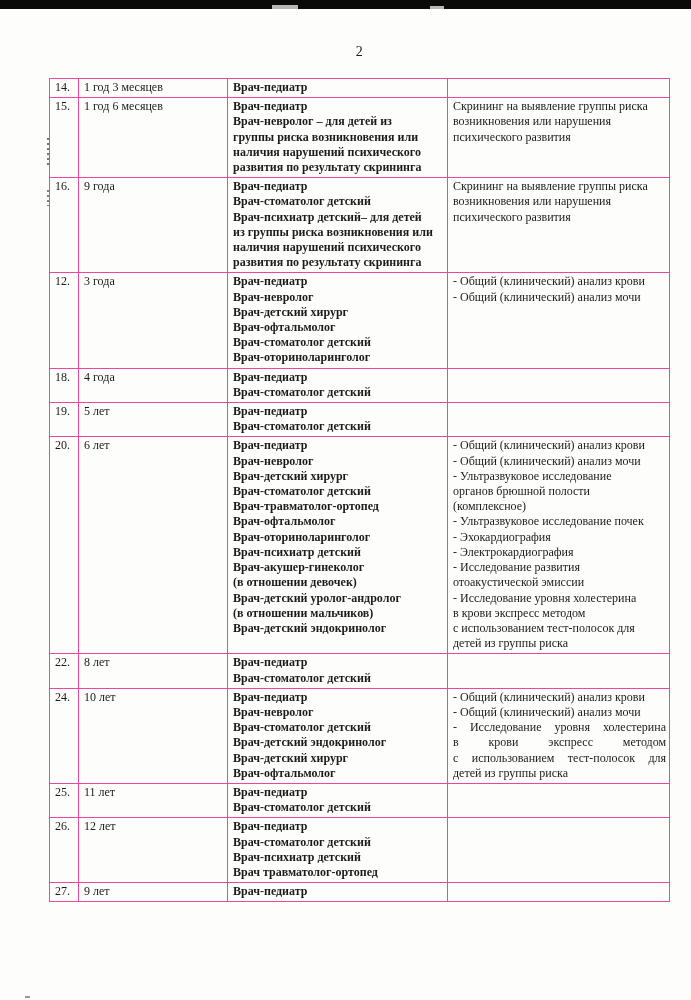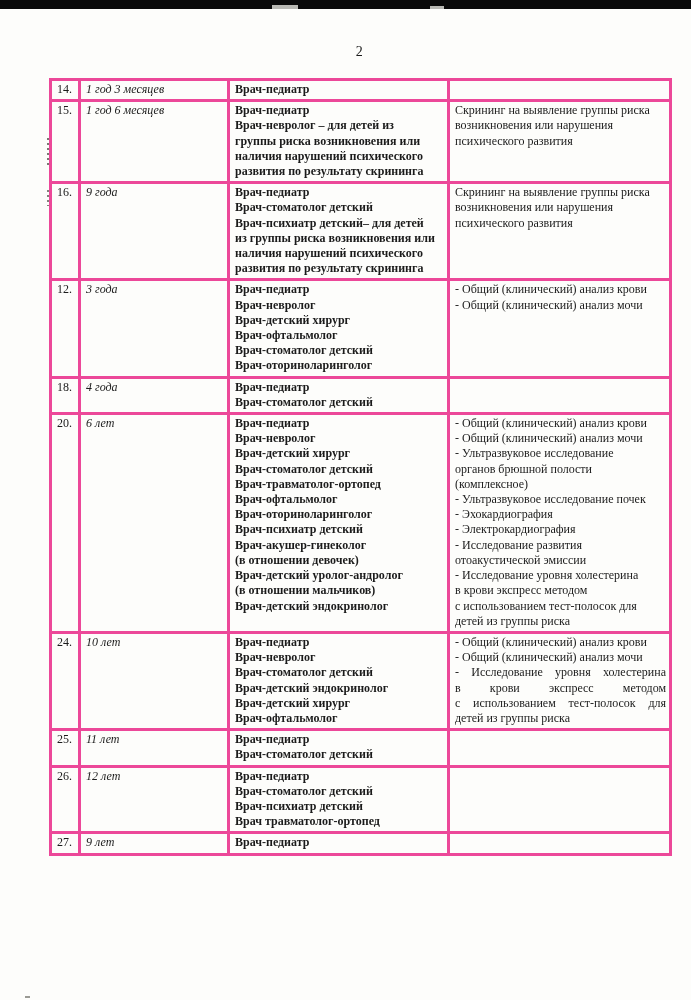--- a/index.html
+++ b/index.html
@@ -49,27 +49,27 @@
     position: absolute;
     left: 49px;
     top: 78px;
     width: 620px;
     border-collapse: collapse;
     table-layout: fixed;
     font-size: 12px;
     line-height: 15.2px;
   }
   table.schedule td {
-    border: 3px solid #ec4899;
+    border: 1px solid #ec4899;
     vertical-align: top;
     padding: 1px 3px 2px 5px;
     overflow: hidden;
   }
   td.c-num { padding-left: 4px; }
-  td.c-age { padding-left: 6px; font-style: italic; }
+  td.c-age { padding-left: 6px; }
   td.c-doc { padding-left: 7px; font-weight: bold; }
   td.c-exam { padding-left: 7px; padding-right: 4px; }
   .line { white-space: normal; }
   .line.j {
     text-align: justify;
     text-align-last: justify;
   }
 
   
   .speck {
@@ -165,20 +165,29 @@
   <tr>
     <td class="c-num">18.</td>
     <td class="c-age">4 года</td>
     <td class="c-doc">
             <div class="line">Врач-педиатр</div>
             <div class="line">Врач-стоматолог детский</div>
           </td>
     <td class="c-exam"></td>
   </tr>
 
+  <tr>
+    <td class="c-num">19.</td>
+    <td class="c-age">5 лет</td>
+    <td class="c-doc">
+            <div class="line">Врач-педиатр</div>
+            <div class="line">Врач-стоматолог детский</div>
+          </td>
+    <td class="c-exam"></td>
+  </tr>
 
   <tr>
     <td class="c-num">20.</td>
     <td class="c-age">6 лет</td>
     <td class="c-doc">
             <div class="line">Врач-педиатр</div>
             <div class="line">Врач-невролог</div>
             <div class="line">Врач-детский хирург</div>
             <div class="line">Врач-стоматолог детский</div>
             <div class="line">Врач-травматолог-ортопед</div>
@@ -203,20 +212,29 @@
             <div class="line">- Исследование развития</div>
             <div class="line">отоакустической эмиссии</div>
             <div class="line">- Исследование уровня холестерина</div>
             <div class="line">в крови экспресс методом</div>
             <div class="line">с использованием тест-полосок для</div>
             <div class="line">детей из группы риска</div>
           </td>
   </tr>
 
 
+  <tr>
+    <td class="c-num">22.</td>
+    <td class="c-age">8 лет</td>
+    <td class="c-doc">
+            <div class="line">Врач-педиатр</div>
+            <div class="line">Врач-стоматолог детский</div>
+          </td>
+    <td class="c-exam"></td>
+  </tr>
 
 
   <tr>
     <td class="c-num">24.</td>
     <td class="c-age">10 лет</td>
     <td class="c-doc">
             <div class="line">Врач-педиатр</div>
             <div class="line">Врач-невролог</div>
             <div class="line">Врач-стоматолог детский</div>
             <div class="line">Врач-детский эндокринолог</div>

